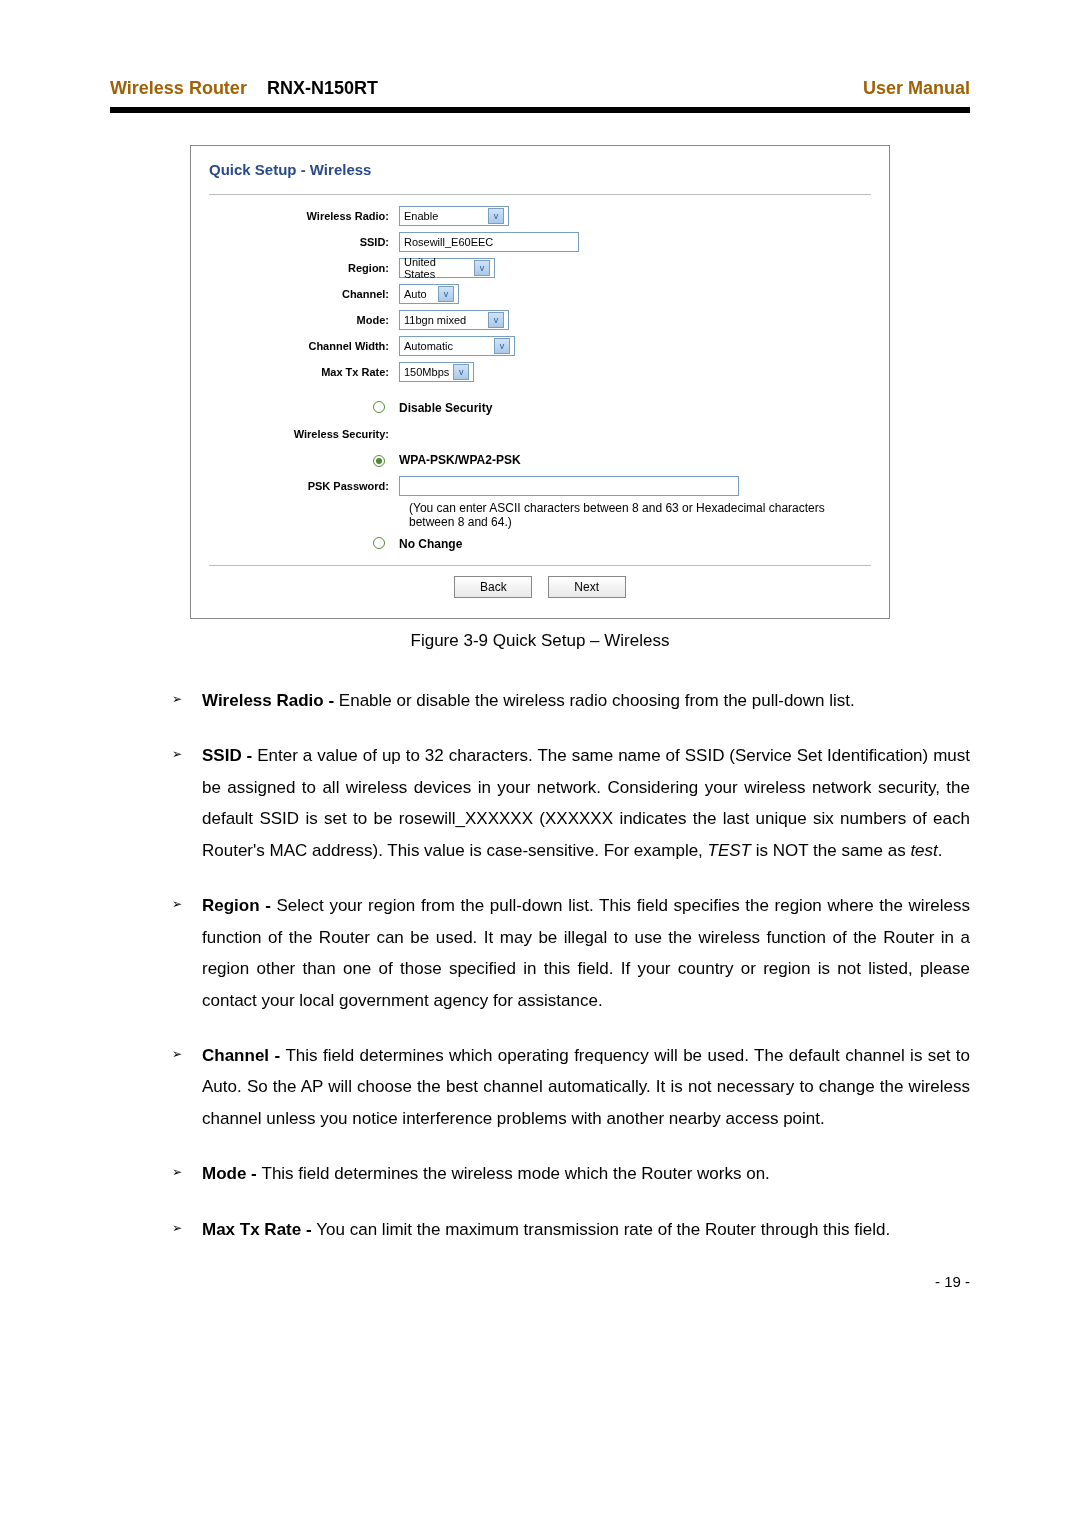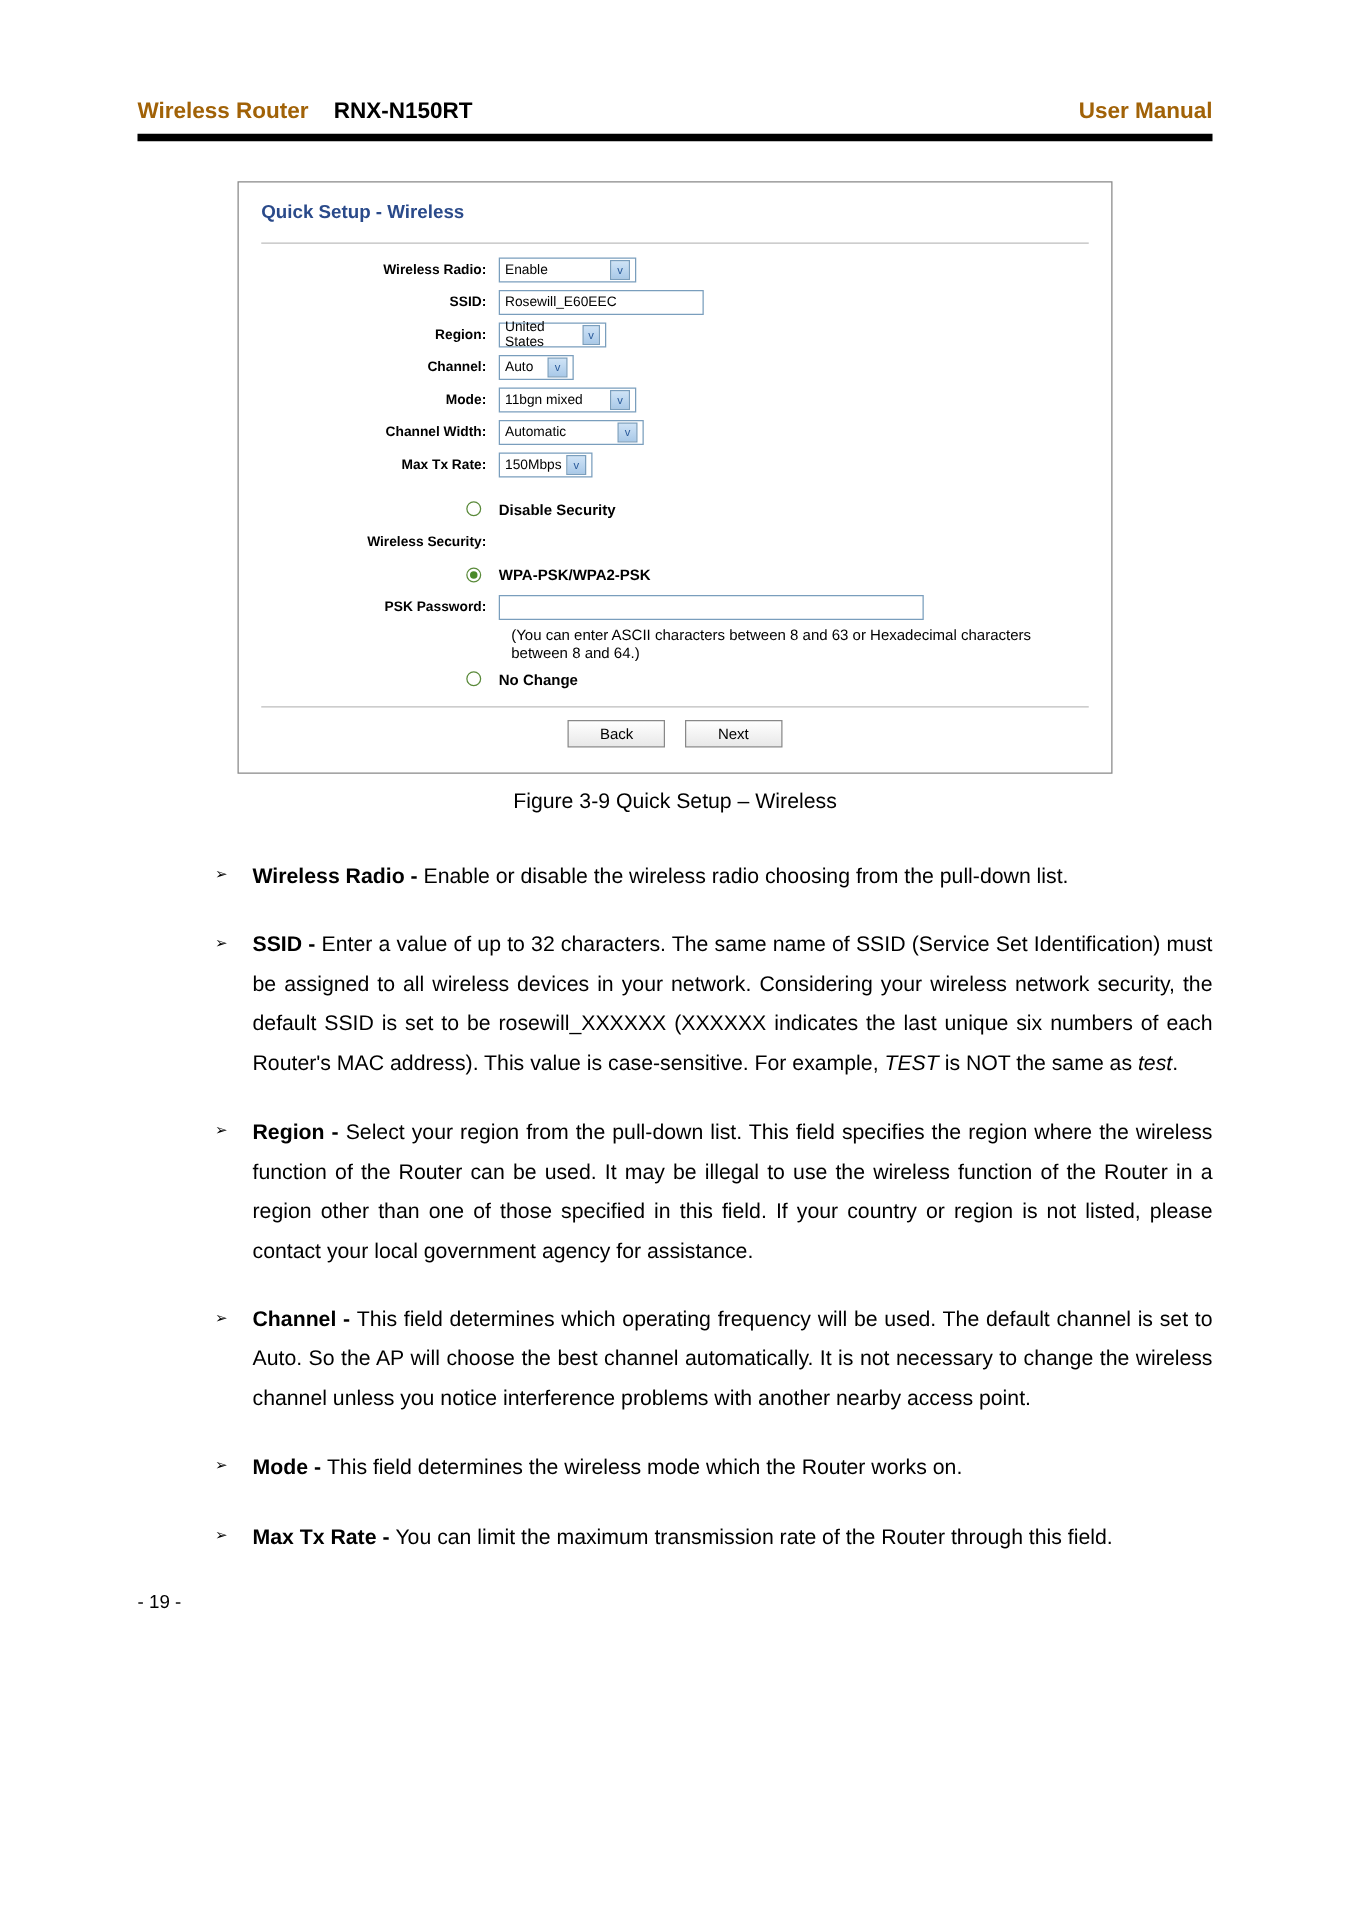--- a/index.html
+++ b/index.html
@@ -69,21 +69,21 @@
   }
   .fake-select { justify-content: space-between; }
   .fake-select .sel-arrow {
     width: 16px; height: 16px;
     background: linear-gradient(#cfe3f6,#a9c9e8);
     border: 1px solid #7a9ebd;
     display: inline-flex; align-items: center; justify-content: center;
     font-size: 9px; color: #2a5a9a;
     margin-left: 4px;
   }
-  .fake-input { width: 164px; }
+  .fake-input { width: 180px; }
   .psk-input { width: 340px; }
   .radio {
     width: 12px; height: 12px; border: 1px solid #5a8a3a;
     border-radius: 50%; display: inline-flex;
     align-items: center; justify-content: center;
     margin-right: 4px;
   }
   .radio.selected::after {
     content: ""; width: 6px; height: 6px; background: #4a8a2a; border-radius: 50%;
   }
@@ -135,21 +135,21 @@
     content: "\27A2";
     position: absolute;
     left: 0;
     top: 3px;
     font-size: 12px;
     color: #000;
   }
   .b { font-weight: bold; }
   .i { font-style: italic; }
   .page-num {
-    text-align: left;
+    text-align: right;
     font-size: 15px;
     margin-top: 28px;
     color: #000;
   }
 </style>
 </head>
 <body>
 
 <div class="page">
 
@@ -182,21 +182,21 @@
       <div class="form-ctrl">
         <div class="fake-input">
           <span>Rosewill_E60EEC</span>
         </div>
       </div>
     </div>
 
     <div class="form-row">
       <div class="form-label">Region:</div>
       <div class="form-ctrl">
-        <div class="fake-select" style="width:86px">
+        <div class="fake-select" style="width:96px">
           <span>United States</span>
           <span class="sel-arrow">v</span>
         </div>
       </div>
     </div>
 
     <div class="form-row">
       <div class="form-label">Channel:</div>
       <div class="form-ctrl">
         <div class="fake-select" style="width:60px">

